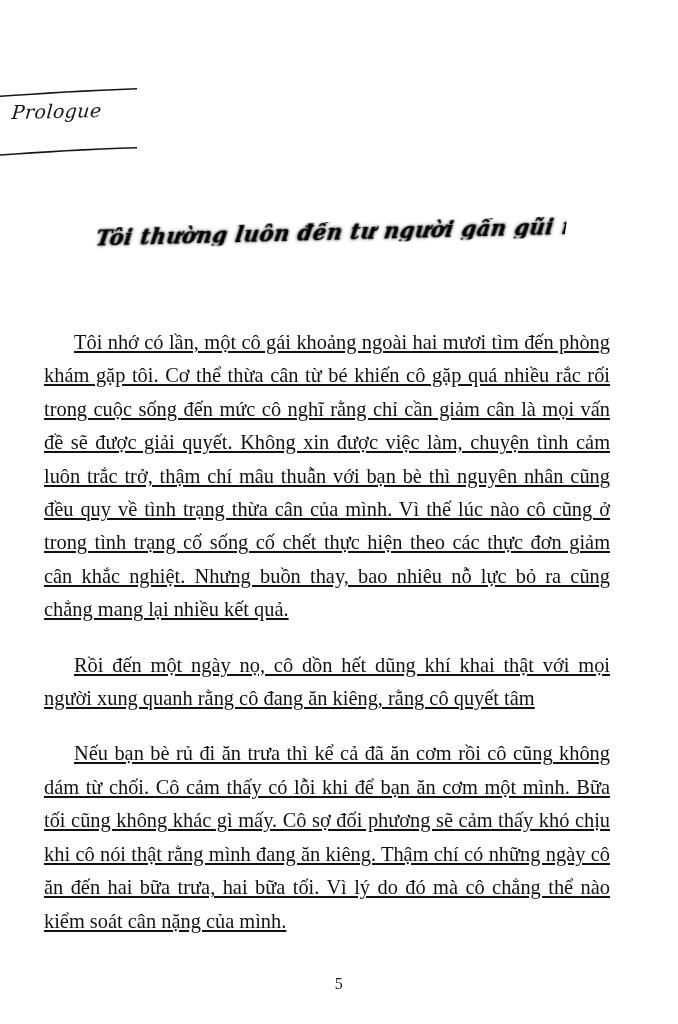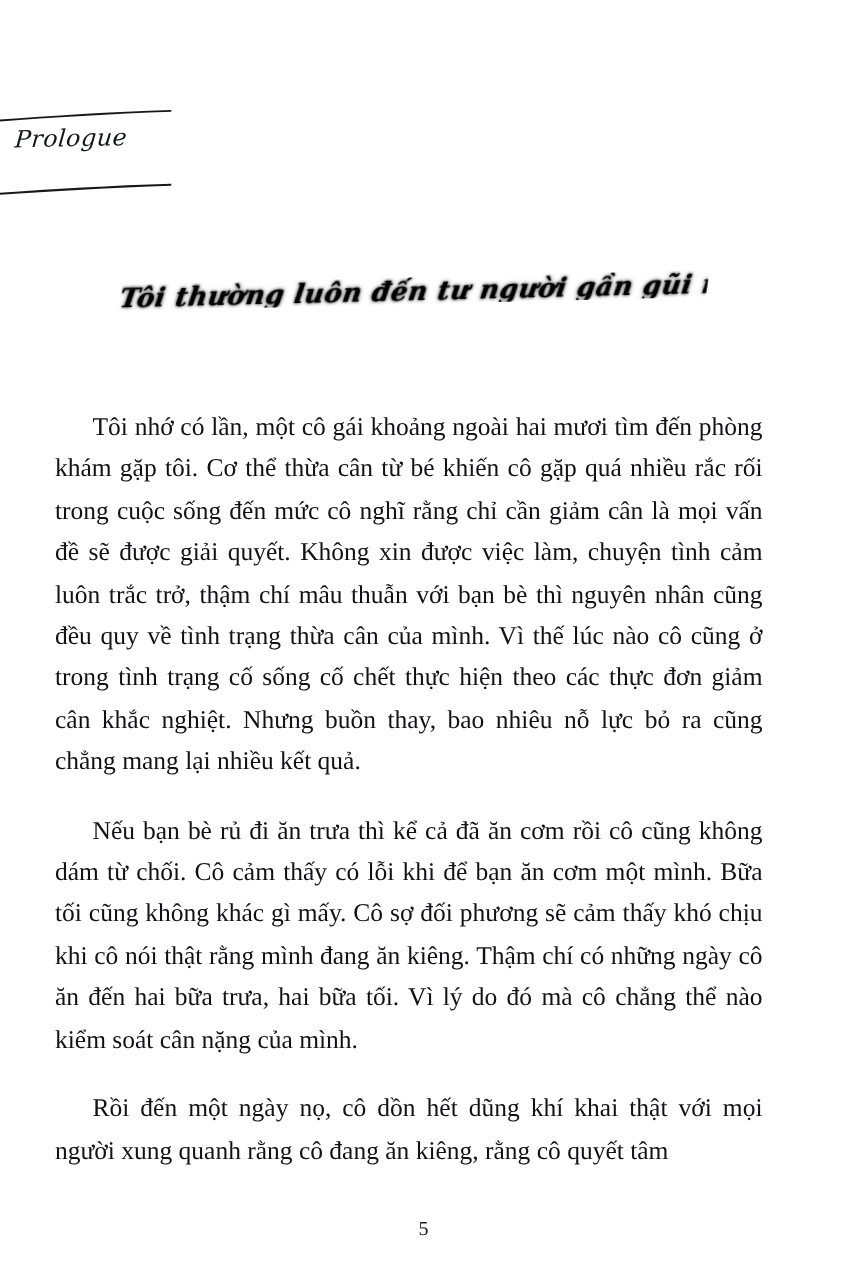--- a/index.html
+++ b/index.html
@@ -96,20 +96,21 @@
   .body-copy p {
     margin: 0;
     font-size: 20.4px;
     line-height: 33.4px;
     color: #121214;
     text-align: justify;
     text-justify: inter-word;
     text-indent: 30px;
     -webkit-hyphens: none;
     hyphens: none;
+    text-decoration: underline;
   }
   .body-copy p + p {
     margin-top: 22px;
   }
 
   
   .folio {
     position: absolute;
     left: 0;
     top: 975px;
@@ -170,19 +171,19 @@
         <path d="M10,40 C100,22 210,18 330,22 C400,25 460,31 492,37
                  C460,48 410,55 345,59 C245,66 120,66 34,58 C20,55 13,48 10,40 Z" fill="#1f1f1f" opacity="0.55"></path>
       </g>
     </svg>
 
     <div class="obscured-text">Tôi thường luôn đến tư người gần gũi nhất</div>
   </div>
 
   <div class="body-copy">
     <p>Tôi nhớ có lần, một cô gái khoảng ngoài hai mươi tìm đến phòng khám gặp tôi. Cơ thể thừa cân từ bé khiến cô gặp quá nhiều rắc rối trong cuộc sống đến mức cô nghĩ rằng chỉ cần giảm cân là mọi vấn đề sẽ được giải quyết. Không xin được việc làm, chuyện tình cảm luôn trắc trở, thậm chí mâu thuẫn với bạn bè thì nguyên nhân cũng đều quy về tình trạng thừa cân của mình. Vì thế lúc nào cô cũng ở trong tình trạng cố sống cố chết thực hiện theo các thực đơn giảm cân khắc nghiệt. Nhưng buồn thay, bao nhiêu nỗ lực bỏ ra cũng chẳng mang lại nhiều kết quả.</p>
+    <p>Rồi đến một ngày nọ, cô dồn hết dũng khí khai thật với mọi người xung quanh rằng cô đang ăn kiêng, rằng cô quyết tâm</p>
     <p>Nếu bạn bè rủ đi ăn trưa thì kể cả đã ăn cơm rồi cô cũng không dám từ chối. Cô cảm thấy có lỗi khi để bạn ăn cơm một mình. Bữa tối cũng không khác gì mấy. Cô sợ đối phương sẽ cảm thấy khó chịu khi cô nói thật rằng mình đang ăn kiêng. Thậm chí có những ngày cô ăn đến hai bữa trưa, hai bữa tối. Vì lý do đó mà cô chẳng thể nào kiểm soát cân nặng của mình.</p>
-    <p>Rồi đến một ngày nọ, cô dồn hết dũng khí khai thật với mọi người xung quanh rằng cô đang ăn kiêng, rằng cô quyết tâm</p>
   </div>
 
   <div class="folio">5</div>
 
 </div>
 
 </body></html>

